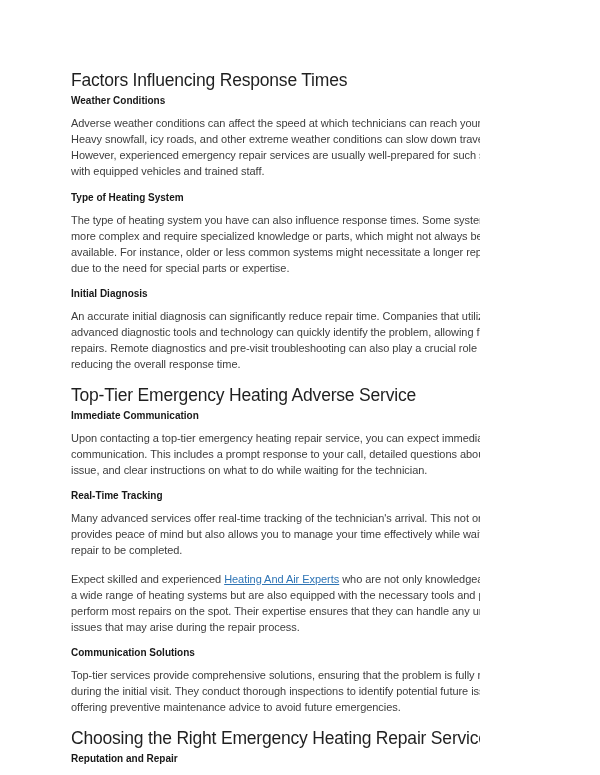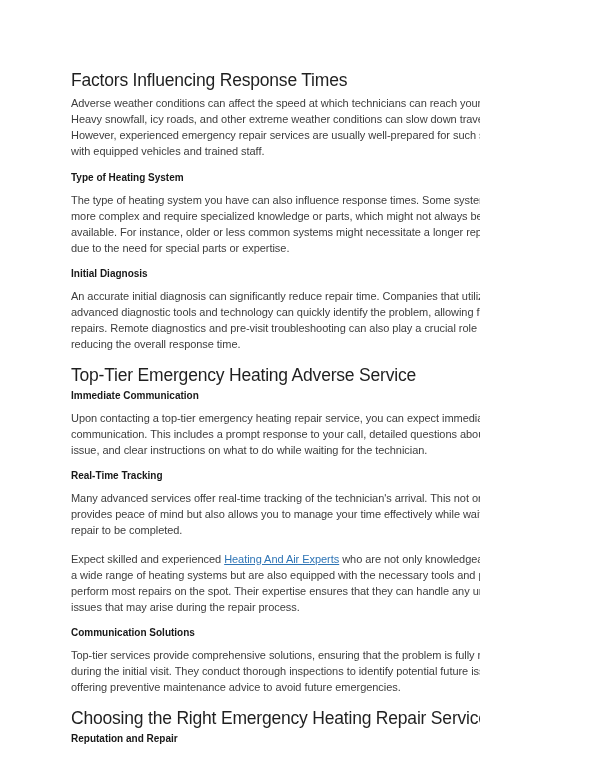--- a/index.html
+++ b/index.html
@@ -47,20 +47,21 @@
   }
 </style>
 </head>
 <body>
 
 <div class="page">
   <div class="content">
 
     <h2 class="section-title">Factors Influencing Response Times</h2>
 
+    <h4 class="sub-title">Weather Conditions</h4>
     <p class="body-text">Adverse weather conditions can affect the speed at which technicians can reach your home. Heavy snowfall, icy roads, and other extreme weather conditions can slow down travel times. However, experienced emergency repair services are usually well-prepared for such scenarios with equipped vehicles and trained staff.</p>
 
     <h4 class="sub-title">Type of Heating System</h4>
     <p class="body-text">The type of heating system you have can also influence response times. Some systems are more complex and require specialized knowledge or parts, which might not always be readily available. For instance, older or less common systems might necessitate a longer repair time due to the need for special parts or expertise.</p>
 
     <h4 class="sub-title">Initial Diagnosis</h4>
     <p class="body-text">An accurate initial diagnosis can significantly reduce repair time. Companies that utilize advanced diagnostic tools and technology can quickly identify the problem, allowing for faster repairs. Remote diagnostics and pre-visit troubleshooting can also play a crucial role in reducing the overall response time.</p>
 
     <h2 class="section-title">Top-Tier Emergency Heating Adverse Service</h2>
 

